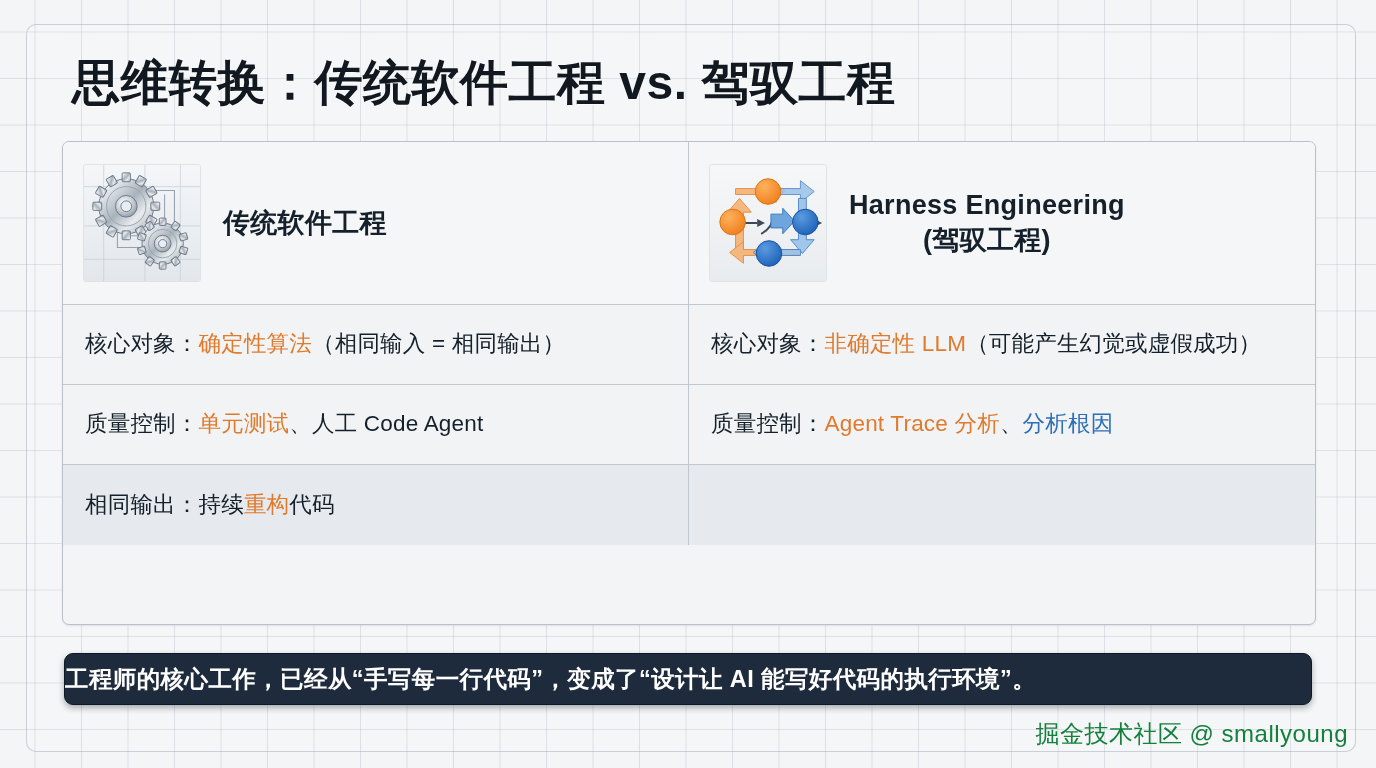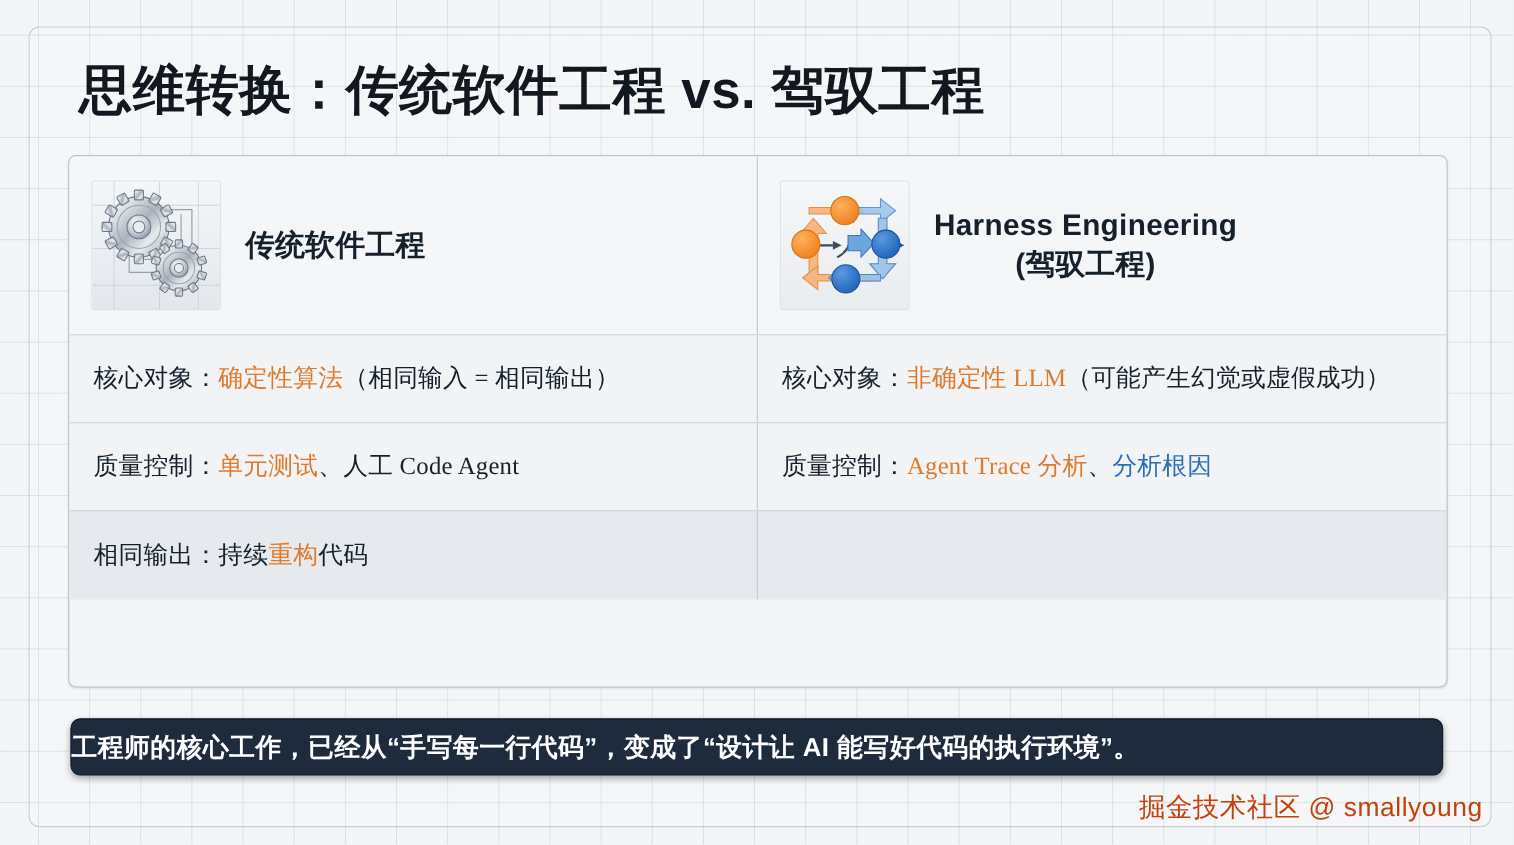--- a/index.html
+++ b/index.html
@@ -113,21 +113,21 @@
   .hdr-label {
     font-size: 27px;
     font-weight: 700;
     color: #15202b;
     line-height: 1.28;
     letter-spacing: 0.3px;
   }
   .hdr-label .sub { display: block; }
 
   
-  .drow { height: 80px; font-family: Liberation Serif, serif; }
+  .drow { height: 80px; }
   .drow.odd  { background: #f1f3f5; }
   .drow.even { background: #e6eaee; }
 
   .rowtext {
     font-size: 22.5px;
     color: #15202b;
     line-height: 1.25;
     white-space: nowrap;
     letter-spacing: 0.2px;
   }
@@ -156,21 +156,21 @@
     white-space: nowrap;
     letter-spacing: 0.4px;
   }
 
   
   #watermark {
     position: absolute;
     right: 28px;
     top: 718px;
     font-size: 24px;
-    color: #c2410c;
+    color: #15803d;
     white-space: nowrap;
     letter-spacing: 0.5px;
   }
 </style>
 </head>
 <body>
 
 <div id="slide">
 
   <div id="grid-bg"></div>

